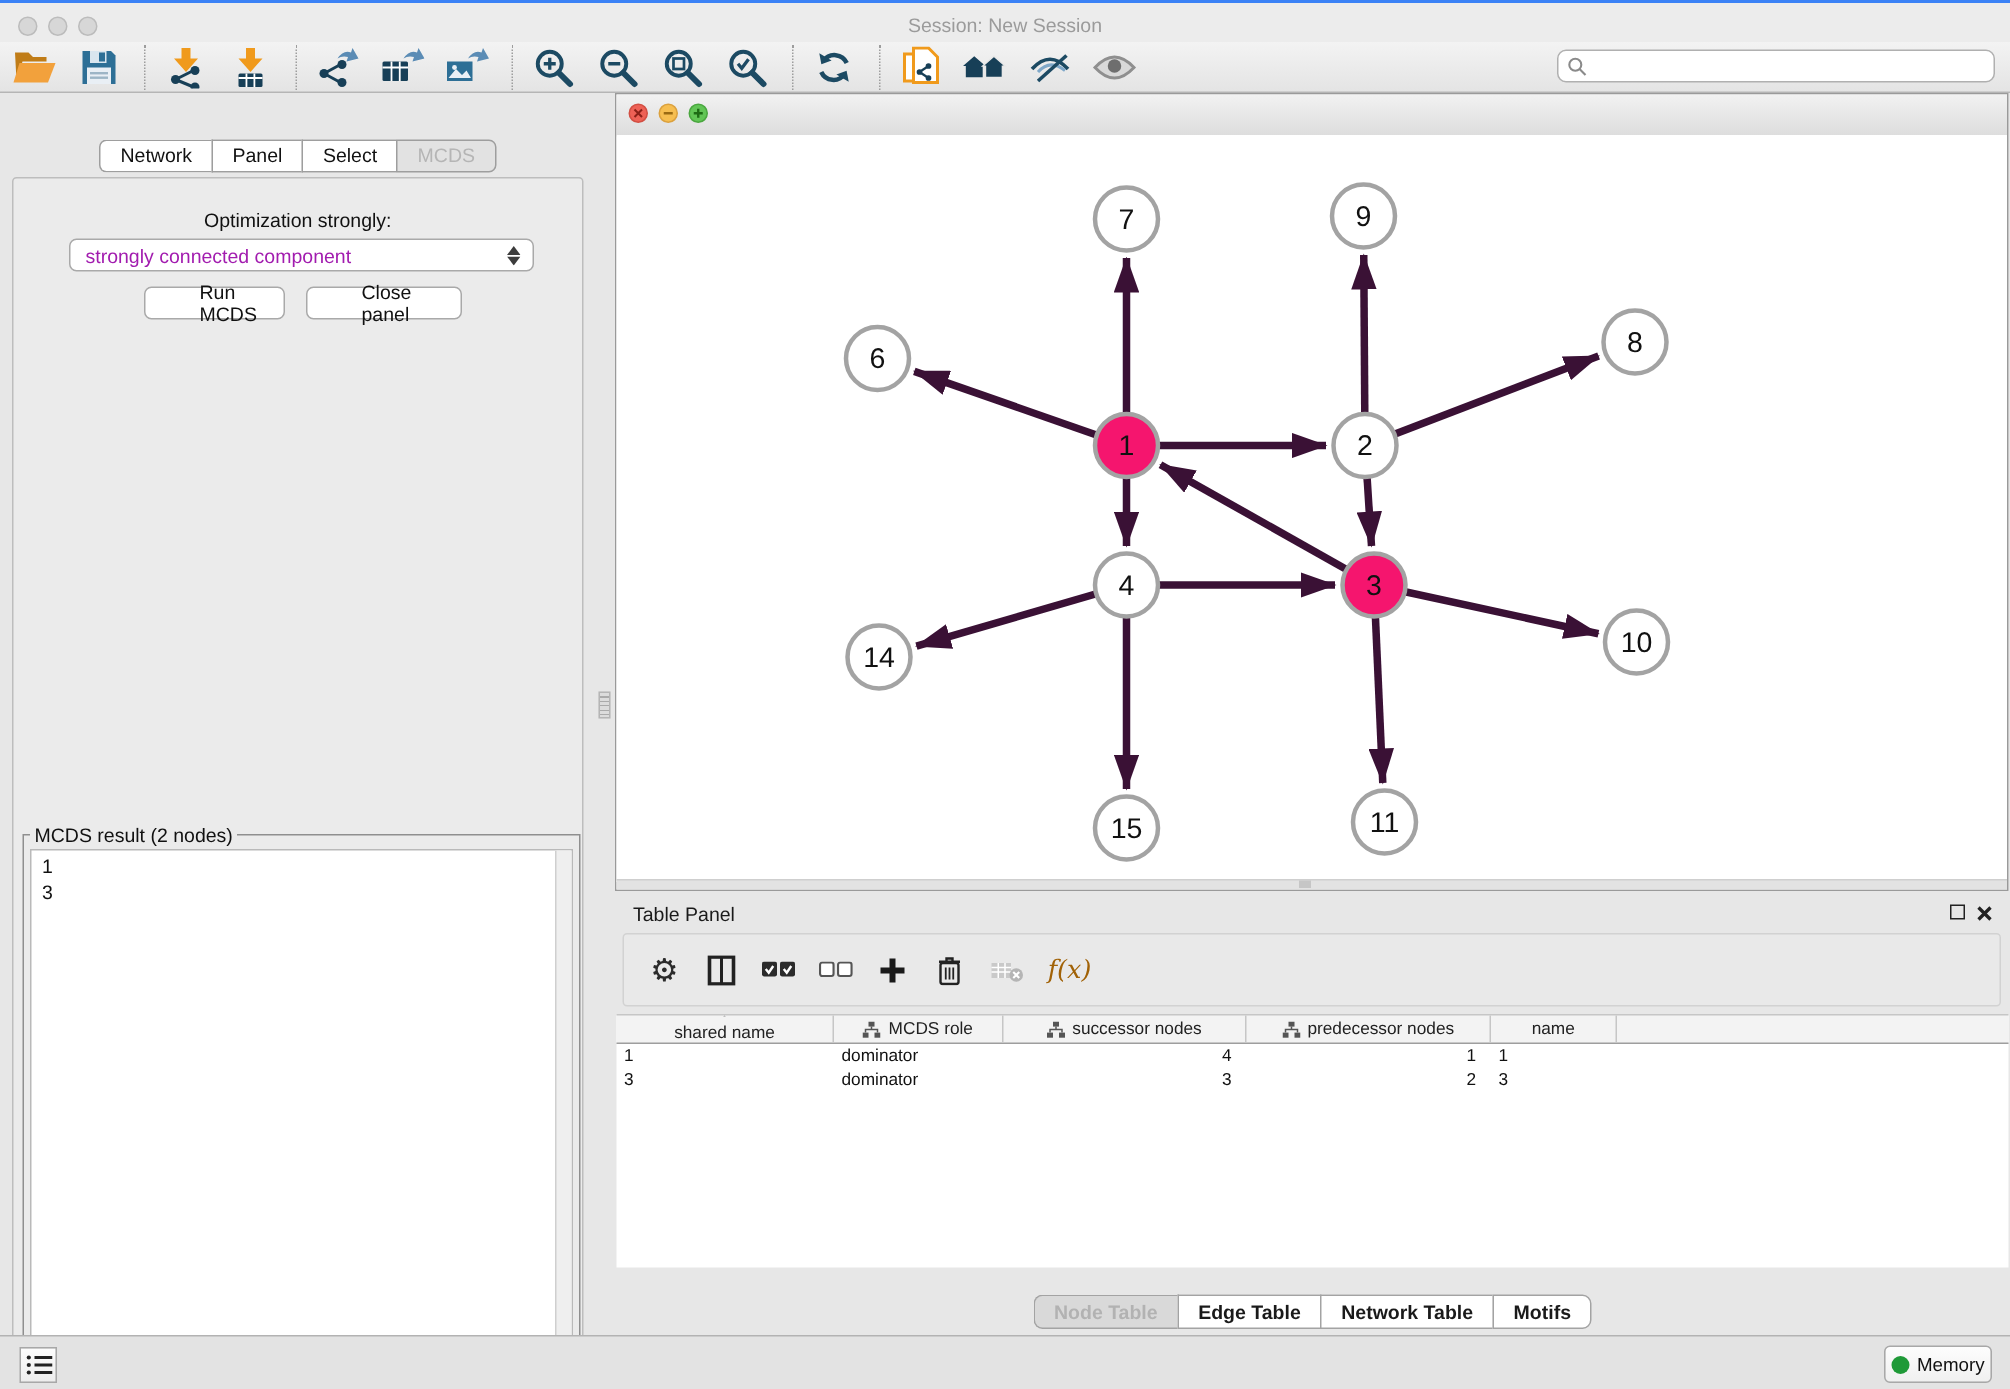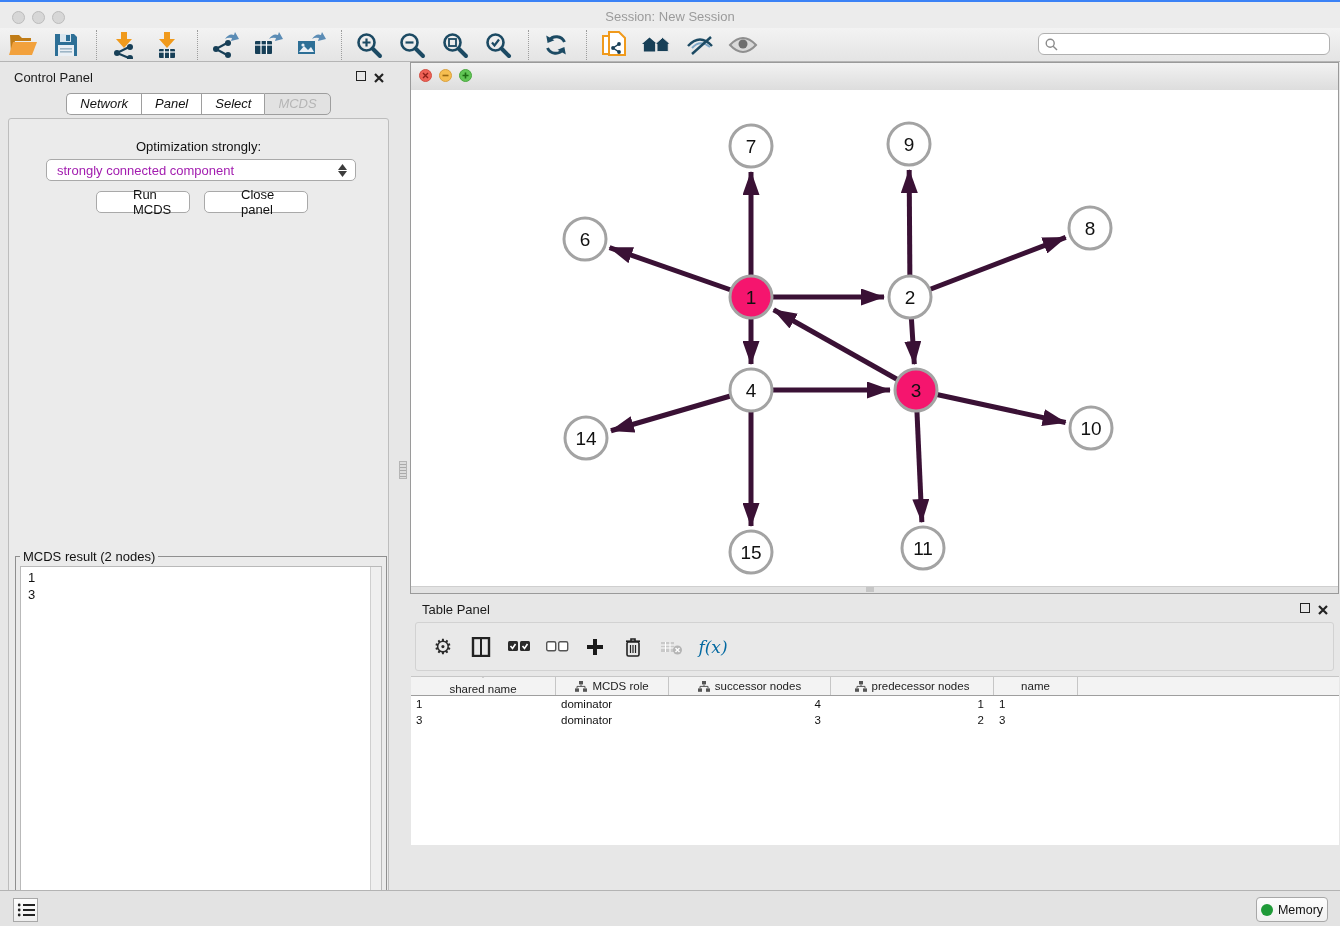--- a/index.html
+++ b/index.html
@@ -35,21 +35,21 @@
   .searchbox input{border:none;outline:none;flex:1;font-size:12px;background:transparent;margin-left:4px;height:16px;}
   
   .control-panel{position:absolute;left:0;top:62px;width:397px;height:818px;background:#e7e7e7;}
   .panel-titlebar{position:absolute;left:0;top:0;width:100%;height:30px;}
   .panel-title{position:absolute;left:14px;top:8px;font-size:13px;color:#1a1a1a;}
   .float-btn{position:absolute;top:9px;width:10px;height:10px;border:1.6px solid #222;box-sizing:border-box;cursor:pointer;}
   .close-btn{position:absolute;top:8px;width:12px;height:12px;cursor:pointer;}
   .cp-tabs{position:absolute;left:0;top:31px;width:100%;display:flex;justify-content:center;}
   .cp-tab{
     height:20px;line-height:20px;padding:0 13px;font-size:13px;color:#111;
-    background:#fff;border:1px solid #9e9e9e;border-right:none;cursor:pointer;font-style:italic;
+    background:#fff;border:1px solid #9e9e9e;border-right:none;cursor:pointer;
   }
   .cp-tab:first-child{border-radius:5px 0 0 5px;}
   .cp-tab:last-child{border-right:1px solid #9e9e9e;border-radius:0 5px 5px 0;}
   .cp-tab.active{background:#e2e2e2;color:#b5b5b5;}
   .cp-content{
     position:absolute;left:8px;top:56px;width:381px;height:818px;
     background:#ebebeb;border:1px solid #bdbdbd;border-radius:3px;box-sizing:border-box;
   }
   .opt-label{position:absolute;left:0;width:100%;top:20px;text-align:center;font-size:13px;color:#111;}
   .dropdown{
@@ -95,21 +95,21 @@
   .net-grip{position:absolute;left:455px;bottom:1px;width:8px;height:5px;background:#c6c6c6;}
   
   .table-panel{position:absolute;left:410px;top:594px;width:930px;height:296px;background:#e7e7e7;}
   .tp-toolbar{
     position:absolute;left:5px;top:28px;width:919px;height:49px;
     background:#e9e9e9;border:1px solid #d2d2d2;border-radius:3px;box-sizing:border-box;
     display:flex;align-items:center;padding-left:14px;
   }
   .tp-icon{width:26px;height:26px;display:flex;align-items:center;justify-content:center;margin-right:12px;cursor:pointer;flex:0 0 auto;}
   .gear-glyph{font-size:21px;color:#2b2b2b;line-height:26px;font-family:"DejaVu Sans",sans-serif;}
-  .fx-glyph{font-family:"DejaVu Serif",serif;font-style:italic;font-size:17px;color:#0369a1;}
+  .fx-glyph{font-family:"DejaVu Serif",serif;font-style:italic;font-size:17px;color:#a16207;}
   .tbl{position:absolute;left:1px;top:82px;width:928px;height:169px;background:#fff;}
   .tbl-header{display:flex;height:18px;background:#f3f3f3;border-top:1px solid #c6c6c6;border-bottom:1px solid #9e9e9e;}
   .th{display:flex;align-items:center;justify-content:center;gap:5px;border-right:1px solid #c6c6c6;
       font-size:11.5px;color:#222;box-sizing:border-box;cursor:pointer;flex:0 0 auto;}
   .tbl-row{display:flex;height:16px;align-items:center;}
   .td{font-size:11.5px;color:#111;box-sizing:border-box;padding:0 10px 0 5px;flex:0 0 auto;}
   .td.right{text-align:right;}
   .bt-tabs{position:absolute;left:0;right:0;top:269px;display:flex;justify-content:center;}
   .bt-tab{
     height:21px;line-height:21px;padding:0 13px;font-size:13px;font-weight:bold;color:#1a1a1a;
@@ -290,29 +290,20 @@
 </div>
 <div class="searchbox">
   <svg width="13" height="13" viewBox="0 0 13 13">
       <circle cx="5.2" cy="5.2" r="4" fill="none" stroke="#8a8a8a" stroke-width="1.4"></circle>
       <line x1="8.2" y1="8.2" x2="12" y2="12" stroke="#8a8a8a" stroke-width="1.4"></line>
     </svg>
   <input value="" style="">
 </div>
 
 <div class="control-panel">
-  <div class="panel-titlebar">
-    <span class="panel-title">Control Panel</span>
-    <span class="float-btn" style="right:31px"></span>
-    <span class="close-btn" style="right:12px">
-      <svg width="12" height="12" viewBox="0 0 12 12">
-          <path d="M2 2l8 8M10 2l-8 8" stroke="#222" stroke-width="2.2"></path>
-        </svg>
-    </span>
-  </div>
   <div class="cp-tabs" id="cp-tabs">
       <div class="cp-tab">Network</div>
       <div class="cp-tab">Panel</div>
       <div class="cp-tab">Select</div>
       <div class="cp-tab active">MCDS</div>
     </div>
   <div class="cp-content">
     <div class="opt-label">Optimization strongly:</div>
     <div class="dropdown">
       <span class="dd-text">strongly connected component</span>
@@ -558,20 +549,26 @@
         </div>
         <div class="tbl-row">
           <div class="td" style="width: 145px;">3</div>
           <div class="td" style="width: 113px;">dominator</div>
           <div class="td right" style="width: 162px;">3</div>
           <div class="td right" style="width: 163px;">2</div>
           <div class="td" style="width: 84px;">3</div>
         </div>
       </div>
   </div>
+  <div class="bt-tabs" id="bt-tabs">
+      <div class="bt-tab active">Node Table</div>
+      <div class="bt-tab">Edge Table</div>
+      <div class="bt-tab">Network Table</div>
+      <div class="bt-tab">Motifs</div>
+    </div>
 </div>
 
 <div class="statusbar">
   <span class="sb-left-btn">
     <svg width="18" height="16" viewBox="0 0 18 16">
         <g fill="#222">
           <circle cx="2.2" cy="3" r="1.4"></circle>
           <rect x="6" y="2" width="12" height="2"></rect>
           <circle cx="2.2" cy="8" r="1.4"></circle>
           <rect x="6" y="7" width="12" height="2"></rect>

